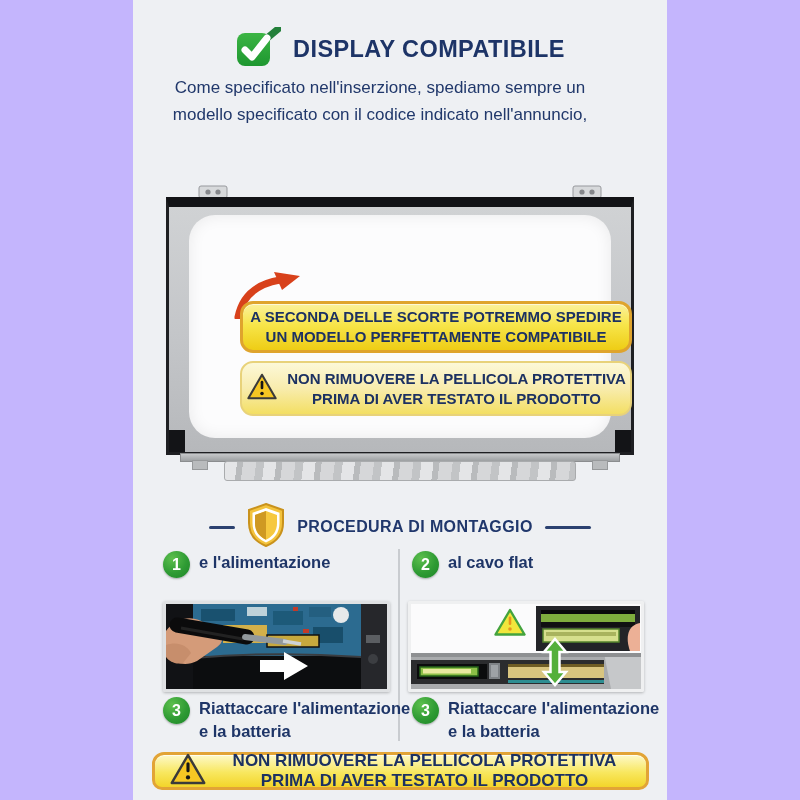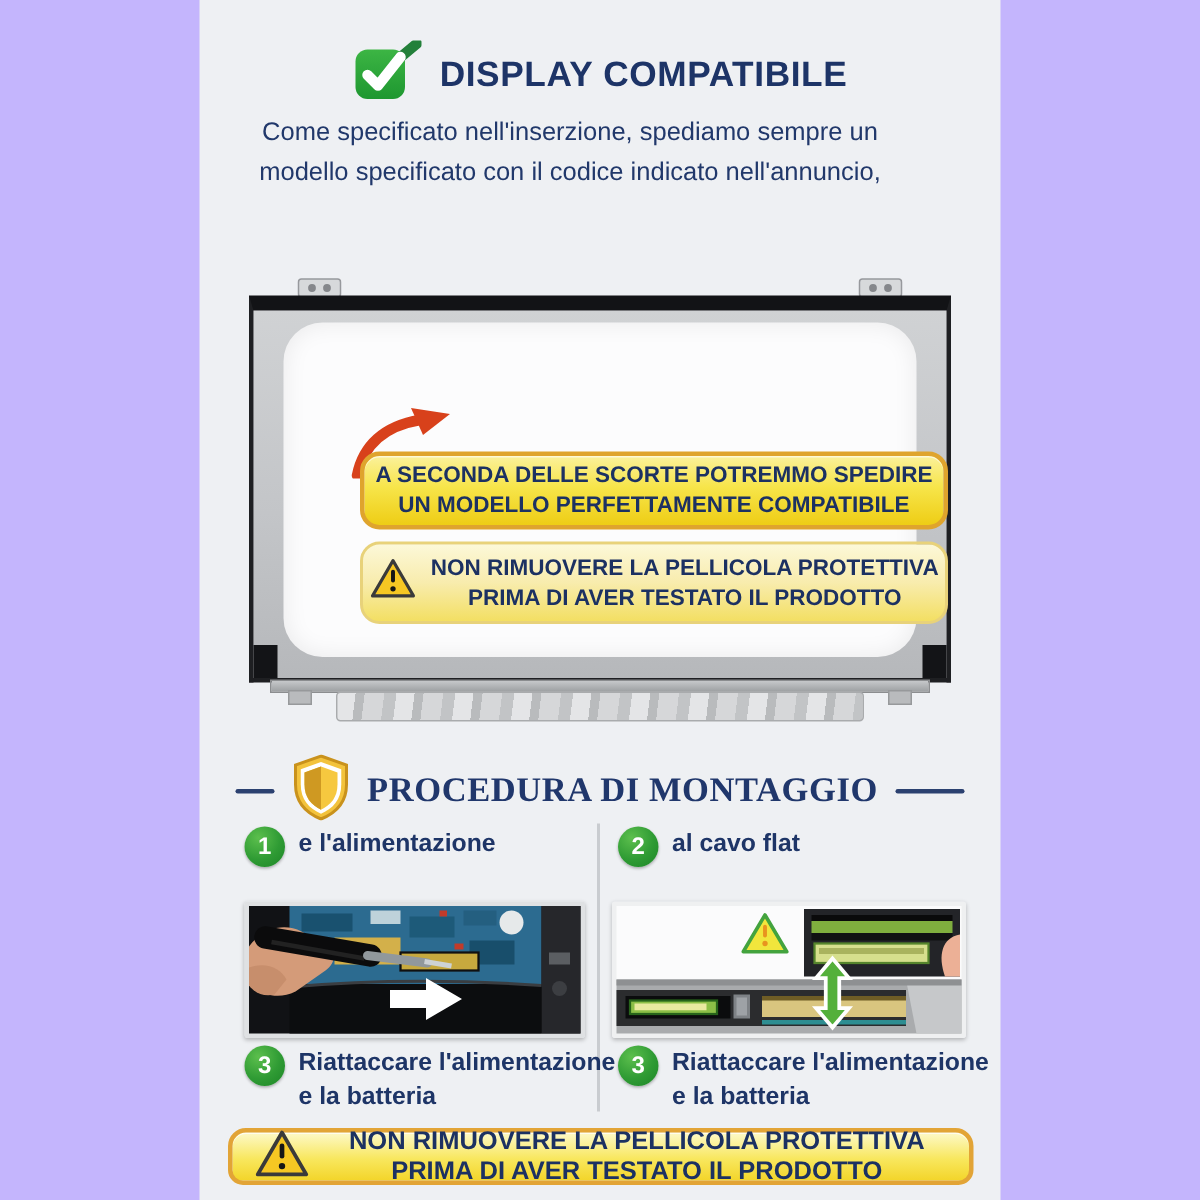--- a/index.html
+++ b/index.html
@@ -46,21 +46,21 @@
     background:linear-gradient(180deg,#fbf19b 0%,#f7e54a 45%,#eecd15 100%);
     box-shadow:inset 0 1px 0 rgba(255,255,255,.6); }
   .note-film { top:176px; height:55px; border:2px solid #e8d27a;
     background:linear-gradient(180deg,#fcf8d8 0%,#f8ecad 50%,#f3df63 100%); }
 
   
   .proc-head { position:absolute; left:133px; top:505px; width:534px; height:44px;
     display:flex; align-items:center; justify-content:center; gap:12px; }
   .proc-head .rule { height:3px; background:#2b4170; border-radius:2px; }
   .rule.r1 { width:26px; } .rule.r2 { width:46px; }
-  .proc-head h2 { font-size:23px; font-weight:bold; color:#20376c; letter-spacing:0.4px;font-family:Liberation Serif, serif; }
+  .proc-head h2 { font-size:16px; font-weight:bold; color:#20376c; letter-spacing:0.4px; }
 
   .divider { position:absolute; left:398px; top:549px; width:2px; height:192px; background:#c9ccd0; }
 
   .step { position:absolute; display:flex; align-items:flex-start; gap:9px; }
   .s1 { left:163px; top:551px; } .s2 { left:412px; top:551px; }
   .s3a { left:163px; top:697px; } .s3b { left:412px; top:697px; }
   .badge { flex:none; width:27px; height:27px; border-radius:50%; color:#fff;
     background:radial-gradient(circle at 34% 28%,#5cbf4d 0%,#2f9b34 55%,#1c8526 100%);
     font-weight:bold; font-size:16px; display:flex; align-items:center; justify-content:center;
     box-shadow:0 1px 2px rgba(0,0,0,.3); }

